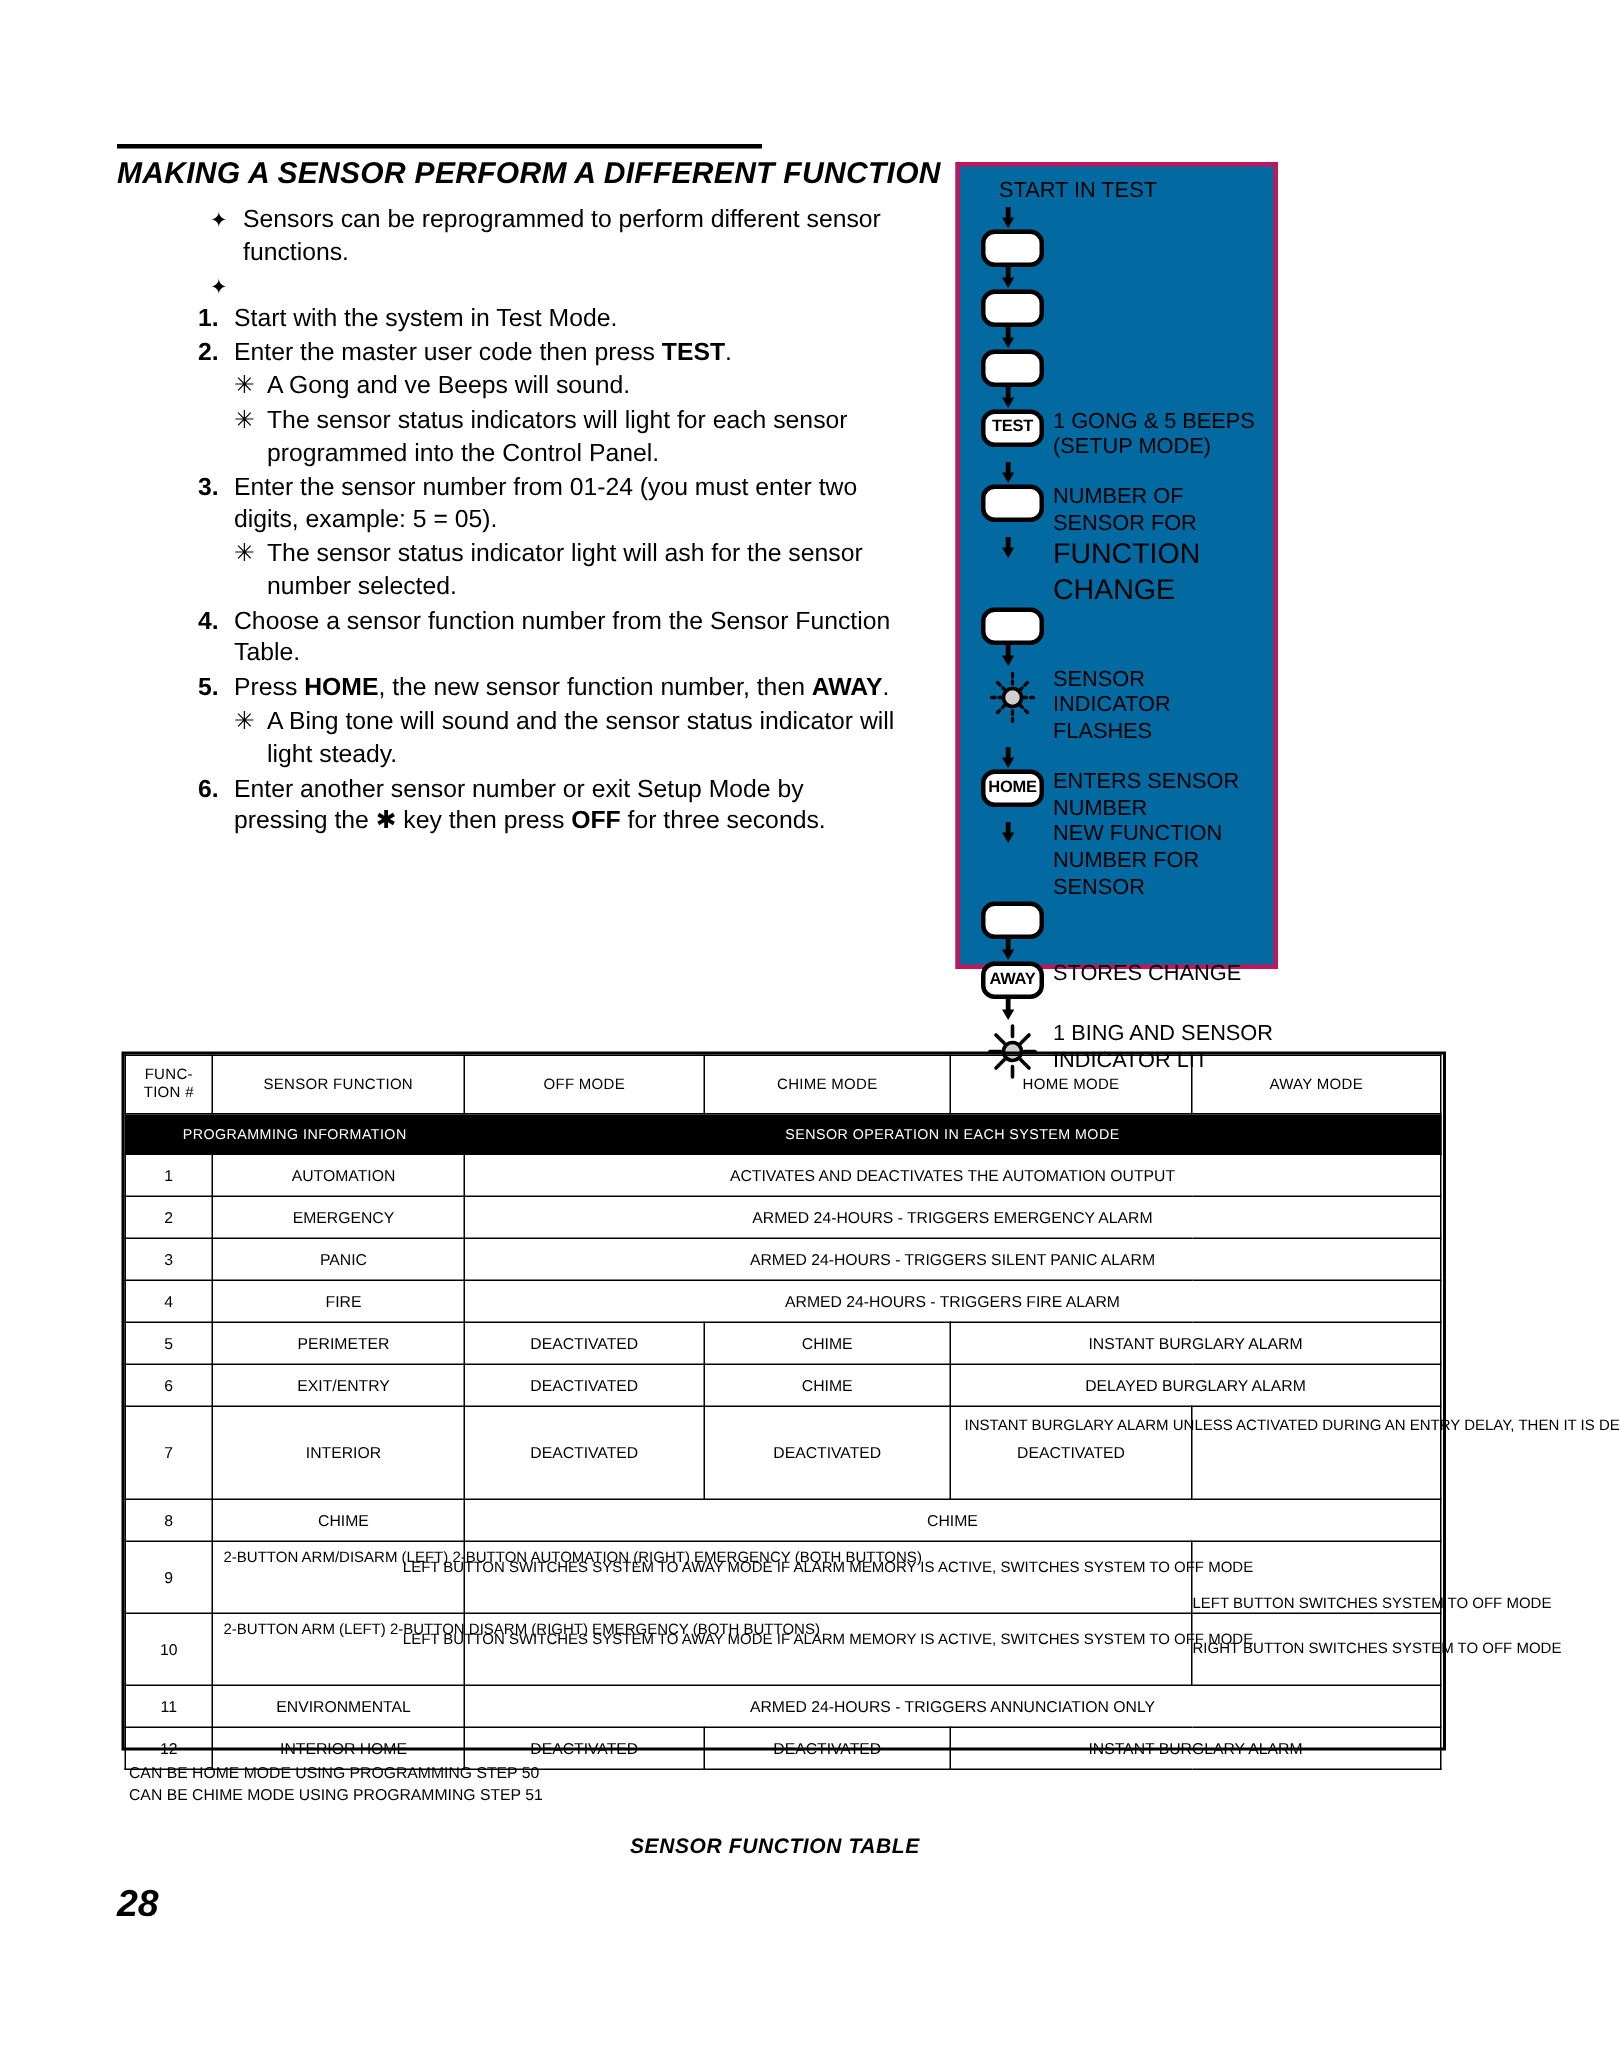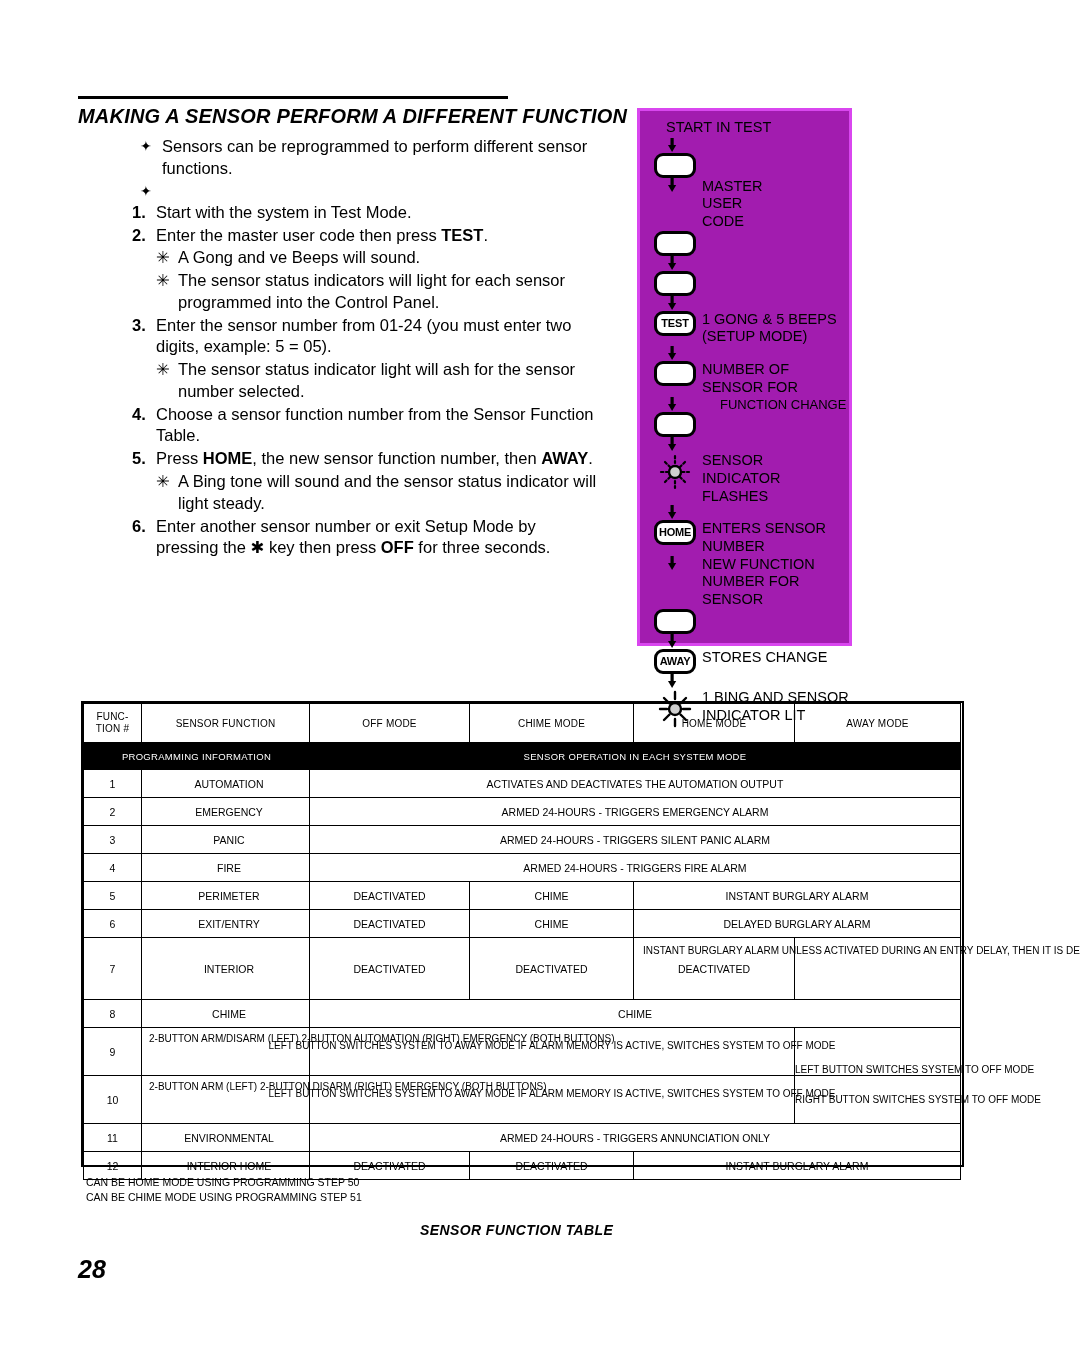--- a/index.html
+++ b/index.html
@@ -61,22 +61,22 @@
   .lvl-ast { padding-left: 78px; }
   .lvl-ast .b-marker { width: 22px; }
 
   
   #flow-panel {
     position: absolute;
     left: 637px;
     top: 108px;
     width: 215px;
     height: 538px;
-    border: 3px solid #d946ef;
-    background: #a21caf;
+    border: 3px solid #be185d;
+    background: #0369a1;
     box-sizing: border-box;
   }
   #flow-inner {
     position: relative;
     padding: 8px 0 0 14px;
     font-size: 14.5px;
     line-height: 1.22;
   }
   .flow-row {
     display: flex;
@@ -315,23 +315,20 @@
 
     <div class="flow-row">
       <div class="flow-sym">
           <svg class="arrow" viewBox="0 0 48 15">
             <g transform="translate(14,0)">
               <rect x="2.5" y="0" width="3.2" height="9" fill="#000"></rect>
               <polygon points="0,7 8.2,7 4.1,14" fill="#000"></polygon>
             </g>
           </svg>
         </div>
-      <div class="flow-lbl" style="font-size:14.5px;line-height:1.22;">MASTER
-USER
-CODE</div>
     </div>
 
     <div class="flow-row">
       <div class="flow-sym">
           <div class="keybox blank"></div>
         </div>
       <div class="flow-lbl"></div>
     </div>
 
     <div class="flow-row">
@@ -395,21 +392,21 @@
 
     <div class="flow-row">
       <div class="flow-sym">
           <svg class="arrow" viewBox="0 0 48 15">
             <g transform="translate(14,0)">
               <rect x="2.5" y="0" width="3.2" height="9" fill="#000"></rect>
               <polygon points="0,7 8.2,7 4.1,14" fill="#000"></polygon>
             </g>
           </svg>
         </div>
-      <div class="flow-lbl" style="font-size:13px;margin-left:18px;">FUNCTION CHANGE</div>
+      <div class="flow-lbl" style="font-size:19px;">FUNCTION CHANGE</div>
     </div>
 
     <div class="flow-row">
       <div class="flow-sym">
           <div class="keybox blank"></div>
         </div>
       <div class="flow-lbl"></div>
     </div>
 
     <div class="flow-row">

